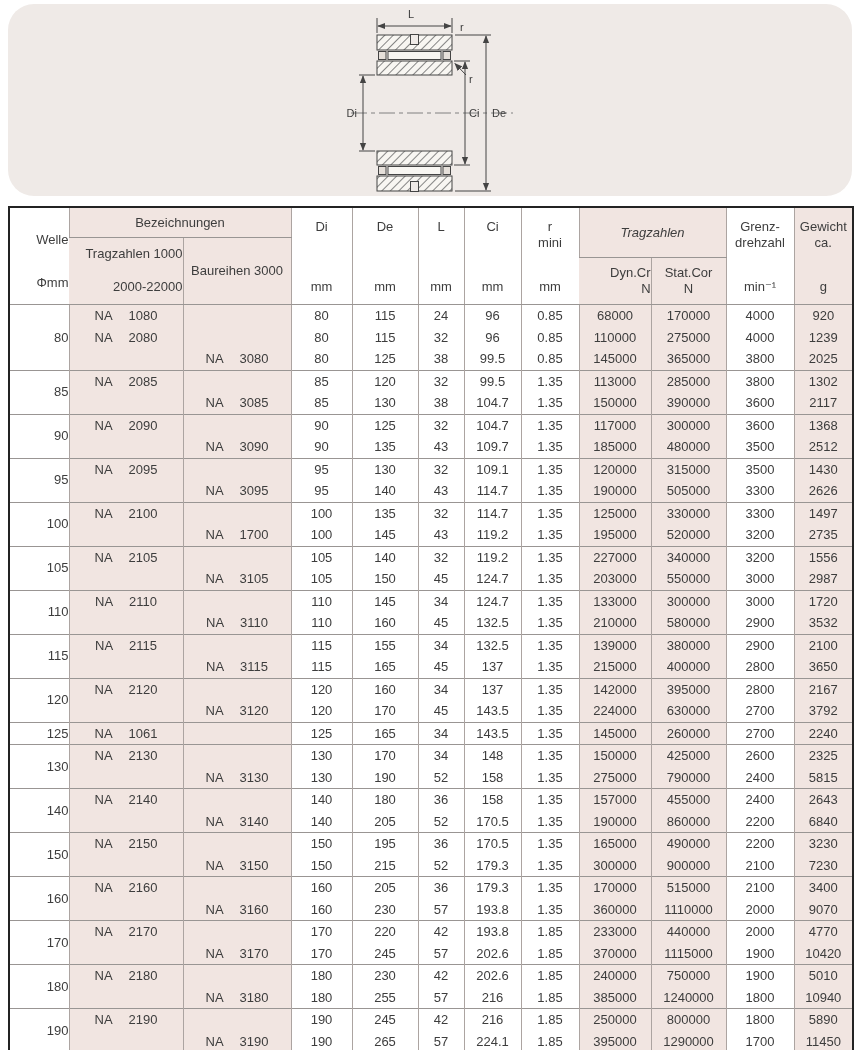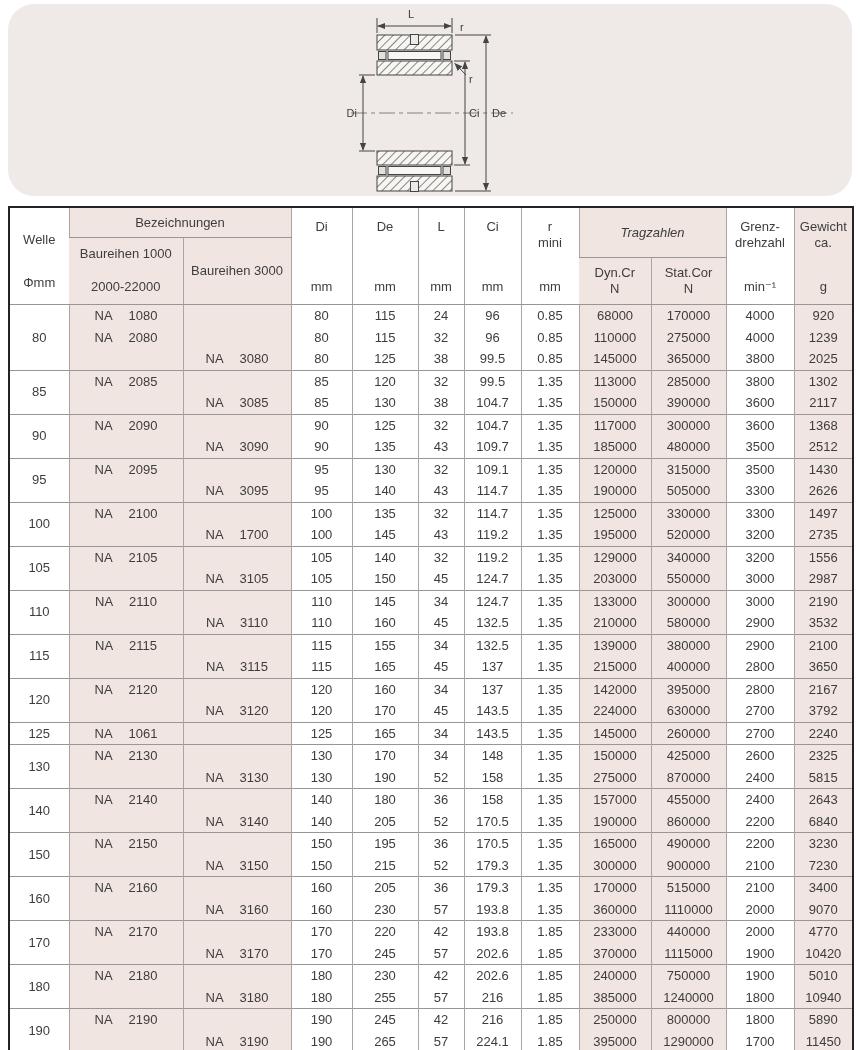--- a/index.html
+++ b/index.html
@@ -18,38 +18,38 @@
     border-collapse:collapse;table-layout:fixed;
     width:844px;margin:10px 8px 0 8px;
     border:2px solid #232323;
     font-size:13px;
   }
   th,td{
     padding:0;text-align:center;vertical-align:middle;
     font-weight:normal;border-left:1px solid #aca4a1;
     white-space:nowrap;overflow:hidden;
   }
-  th:first-child,td.c-welle{border-left:none;}
+  th:first-child,td.c-welle{border-left:none;text-align:right;}
   thead th{border-bottom:1px solid #999593;}
   tbody td{height:21.5px;line-height:21.5px;}
   tbody tr.group-start td{border-top:1px solid #999593;}
   .pink{background:#f1e5e1;}
   .c-b1000,.c-b3000,.c-dyn,.c-stat,.c-gewicht{background:#f1e5e1;}
   .c-b1000,.c-b3000{word-spacing:13px;}
   .hcell{
     display:flex;flex-direction:column;justify-content:space-between;
     height:96px;padding:11px 0 9px 0;line-height:16px;box-sizing:border-box;
   }
   .hcell .two{line-height:16px;}
   .hcell.wel{padding:24px 0 13px 0;}
   .hcell.b1k{height:66px;padding:8px 0 9px 0;}
   .bez{height:29px;}
   .b3000cell{line-height:66px;}
   .tragz{height:47px;font-style:italic;}
-  .sub{line-height:16px;padding:4px 8px;}
+  .sub{line-height:16px;padding:4px 0;}
   text{fill:#3c3c3c;font-family:"Liberation Sans","DejaVu Sans",sans-serif;font-size:11px;}
 </style>
 </head>
 <body>
 
 <div class="panel">
   <svg width="844" height="192" viewBox="0 0 844 192">
     <defs>
       <pattern id="hatch" patternUnits="userSpaceOnUse" width="6" height="6" patternTransform="rotate(45)">
         <rect width="6" height="6" fill="#f8f6f2"></rect>
@@ -178,21 +178,21 @@
             <div>Gewicht</div>
             <div>ca.</div>
           </div>
           <div>g</div>
         </div>
       </th>
     </tr>
     <tr>
       <th rowspan="2" class="pink">
         <div class="hcell b1k">
-          <div>Baureihen 1000</div>
+          <div>Tragzahlen 1000</div>
           <div>2000-22000</div>
         </div>
       </th>
       <th rowspan="2" class="pink">
         <div class="b3000cell">Baureihen 3000</div>
       </th>
     </tr>
     <tr>
       <th class="pink sub">
         <div>Dyn.Cr</div>
@@ -355,21 +355,21 @@
       </tr>
       <tr class="group-start">
         <td rowspan="2" class="c-welle">105</td>
         <td class="c-b1000">NA 2105</td>
         <td class="c-b3000"></td>
         <td class="c-di">105</td>
         <td class="c-de">140</td>
         <td class="c-l">32</td>
         <td class="c-ci">119.2</td>
         <td class="c-r">1.35</td>
-        <td class="c-dyn">129000</td>
+        <td class="c-dyn">227000</td>
         <td class="c-stat">340000</td>
         <td class="c-grenz">3200</td>
         <td class="c-gewicht">1556</td>
       </tr>
       <tr>
         <td class="c-b1000"></td>
         <td class="c-b3000">NA 3105</td>
         <td class="c-di">105</td>
         <td class="c-de">150</td>
         <td class="c-l">45</td>
@@ -385,21 +385,21 @@
         <td class="c-b1000">NA 2110</td>
         <td class="c-b3000"></td>
         <td class="c-di">110</td>
         <td class="c-de">145</td>
         <td class="c-l">34</td>
         <td class="c-ci">124.7</td>
         <td class="c-r">1.35</td>
         <td class="c-dyn">133000</td>
         <td class="c-stat">300000</td>
         <td class="c-grenz">3000</td>
-        <td class="c-gewicht">2190</td>
+        <td class="c-gewicht">1720</td>
       </tr>
       <tr>
         <td class="c-b1000"></td>
         <td class="c-b3000">NA 3110</td>
         <td class="c-di">110</td>
         <td class="c-de">160</td>
         <td class="c-l">45</td>
         <td class="c-ci">132.5</td>
         <td class="c-r">1.35</td>
         <td class="c-dyn">210000</td>
@@ -491,21 +491,21 @@
       </tr>
       <tr>
         <td class="c-b1000"></td>
         <td class="c-b3000">NA 3130</td>
         <td class="c-di">130</td>
         <td class="c-de">190</td>
         <td class="c-l">52</td>
         <td class="c-ci">158</td>
         <td class="c-r">1.35</td>
         <td class="c-dyn">275000</td>
-        <td class="c-stat">870000</td>
+        <td class="c-stat">790000</td>
         <td class="c-grenz">2400</td>
         <td class="c-gewicht">5815</td>
       </tr>
       <tr class="group-start">
         <td rowspan="2" class="c-welle">140</td>
         <td class="c-b1000">NA 2140</td>
         <td class="c-b3000"></td>
         <td class="c-di">140</td>
         <td class="c-de">180</td>
         <td class="c-l">36</td>

